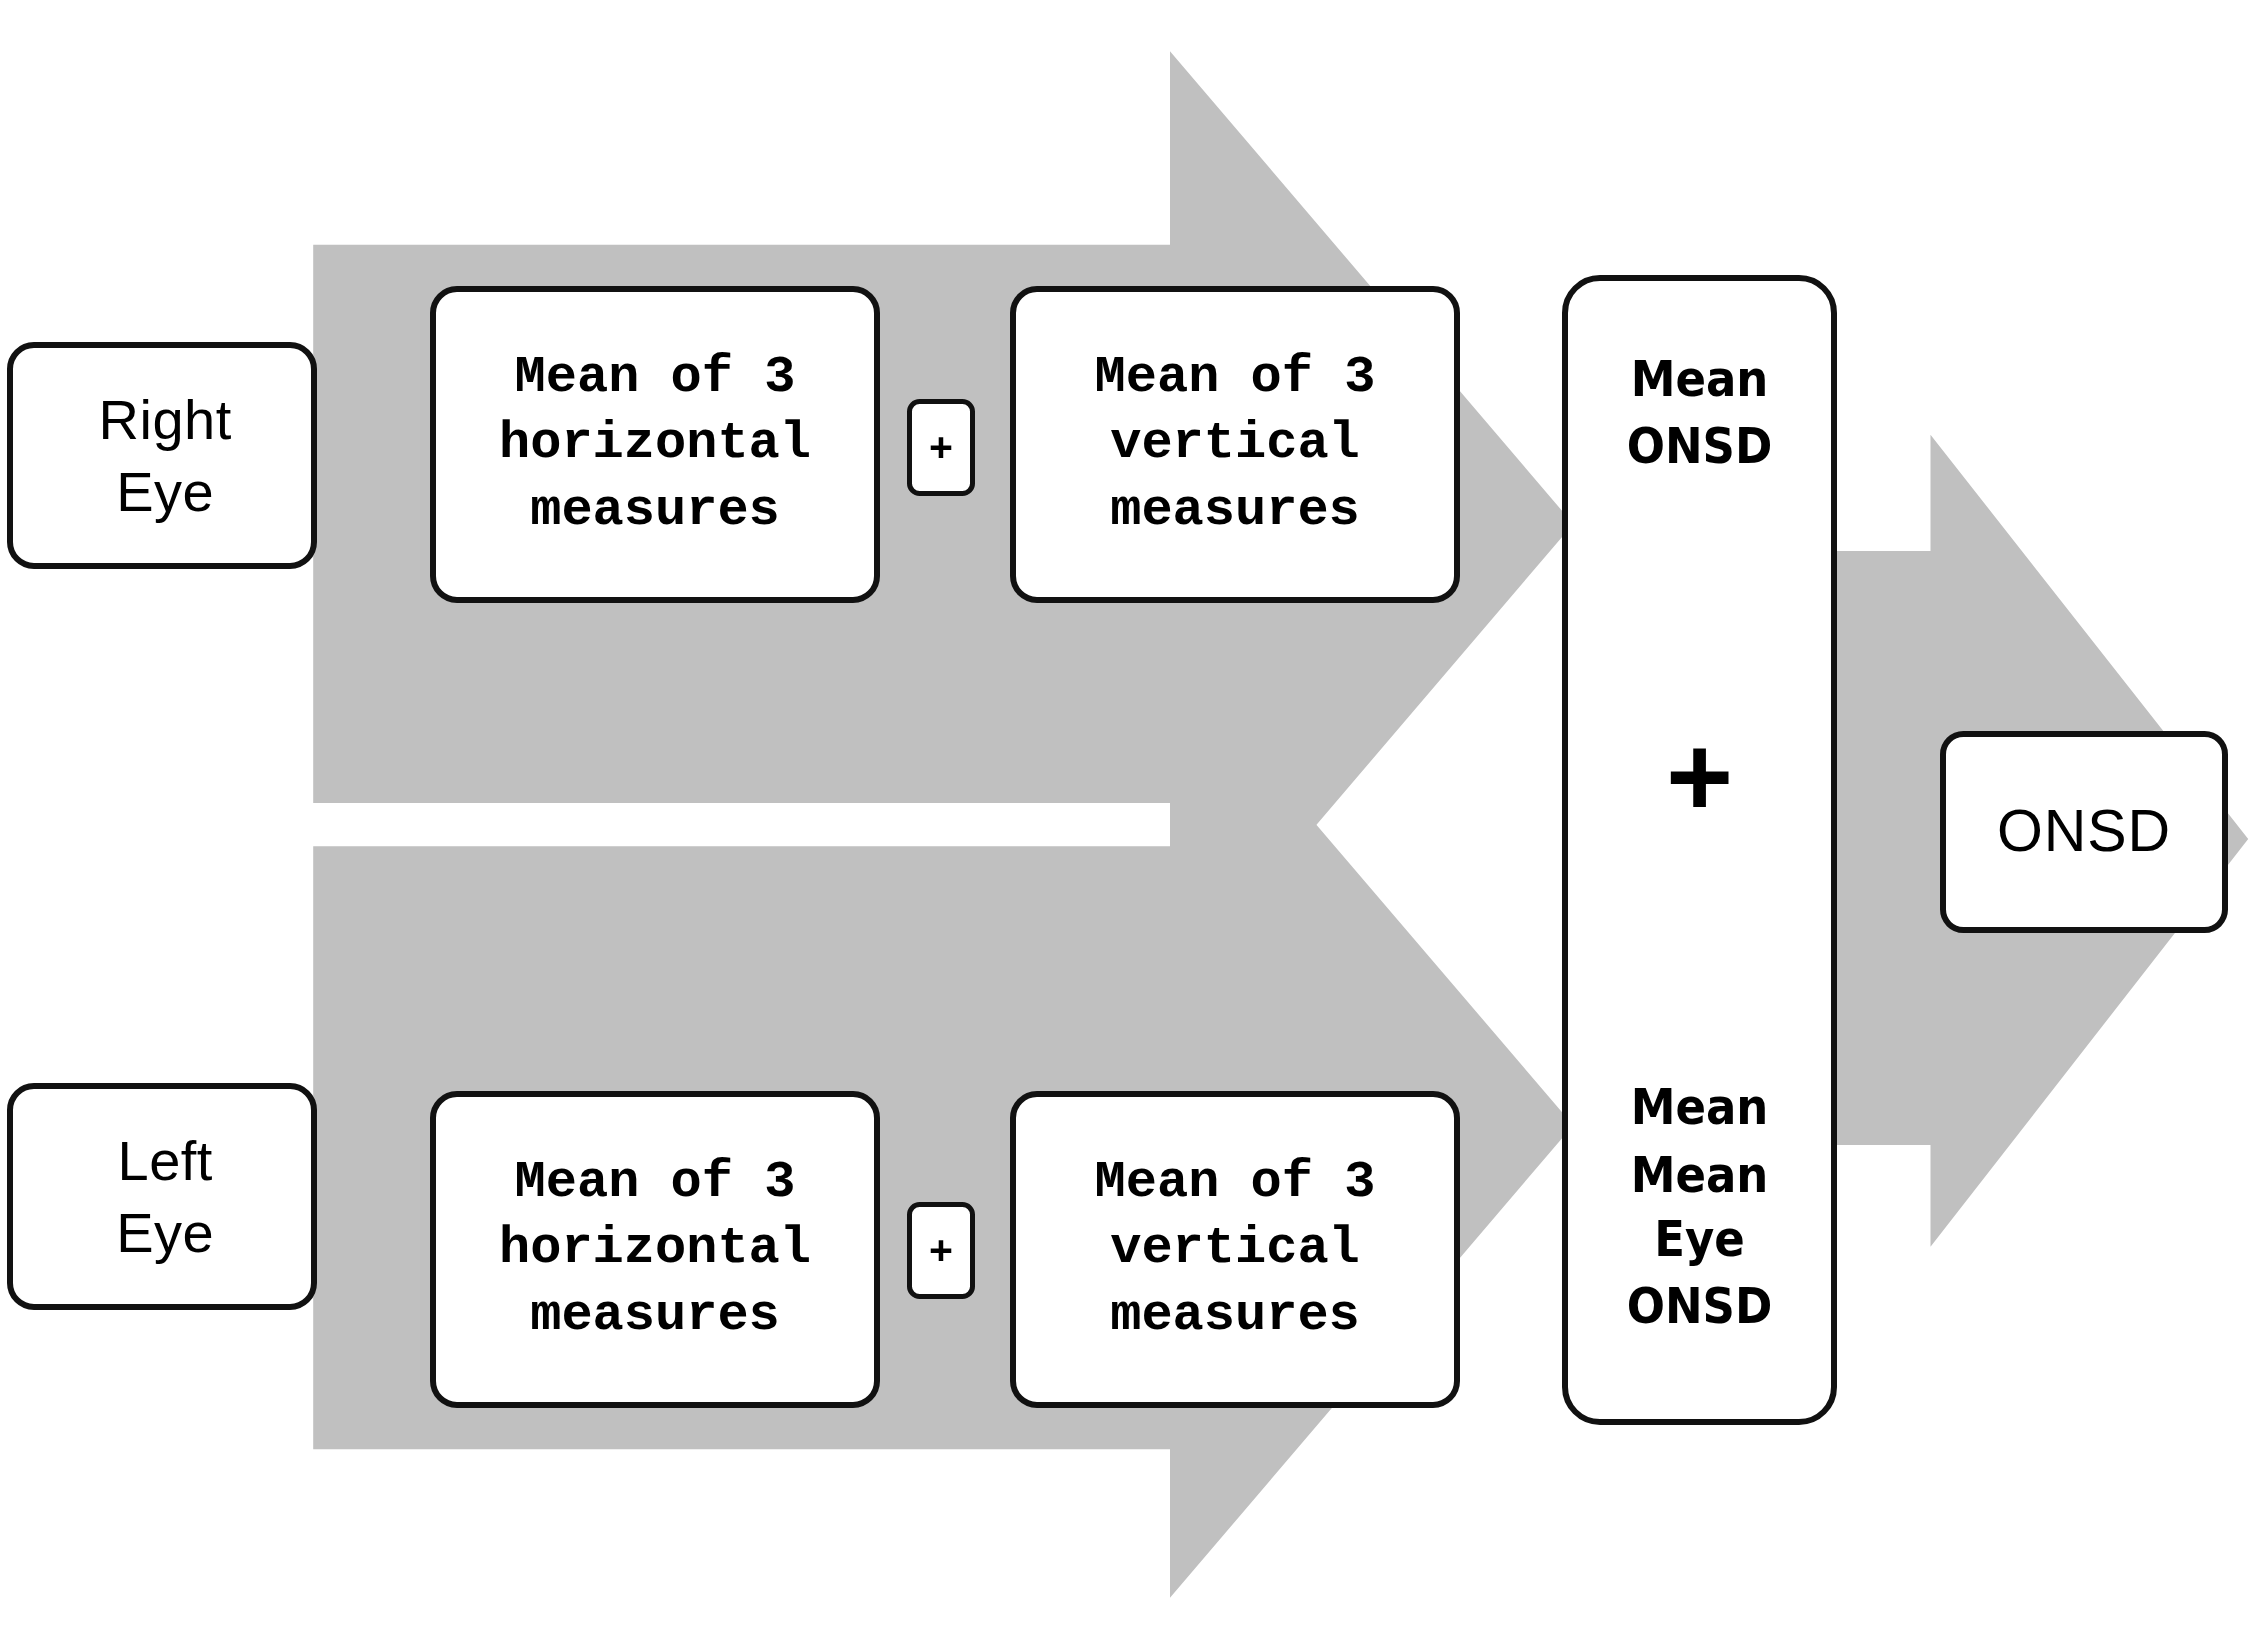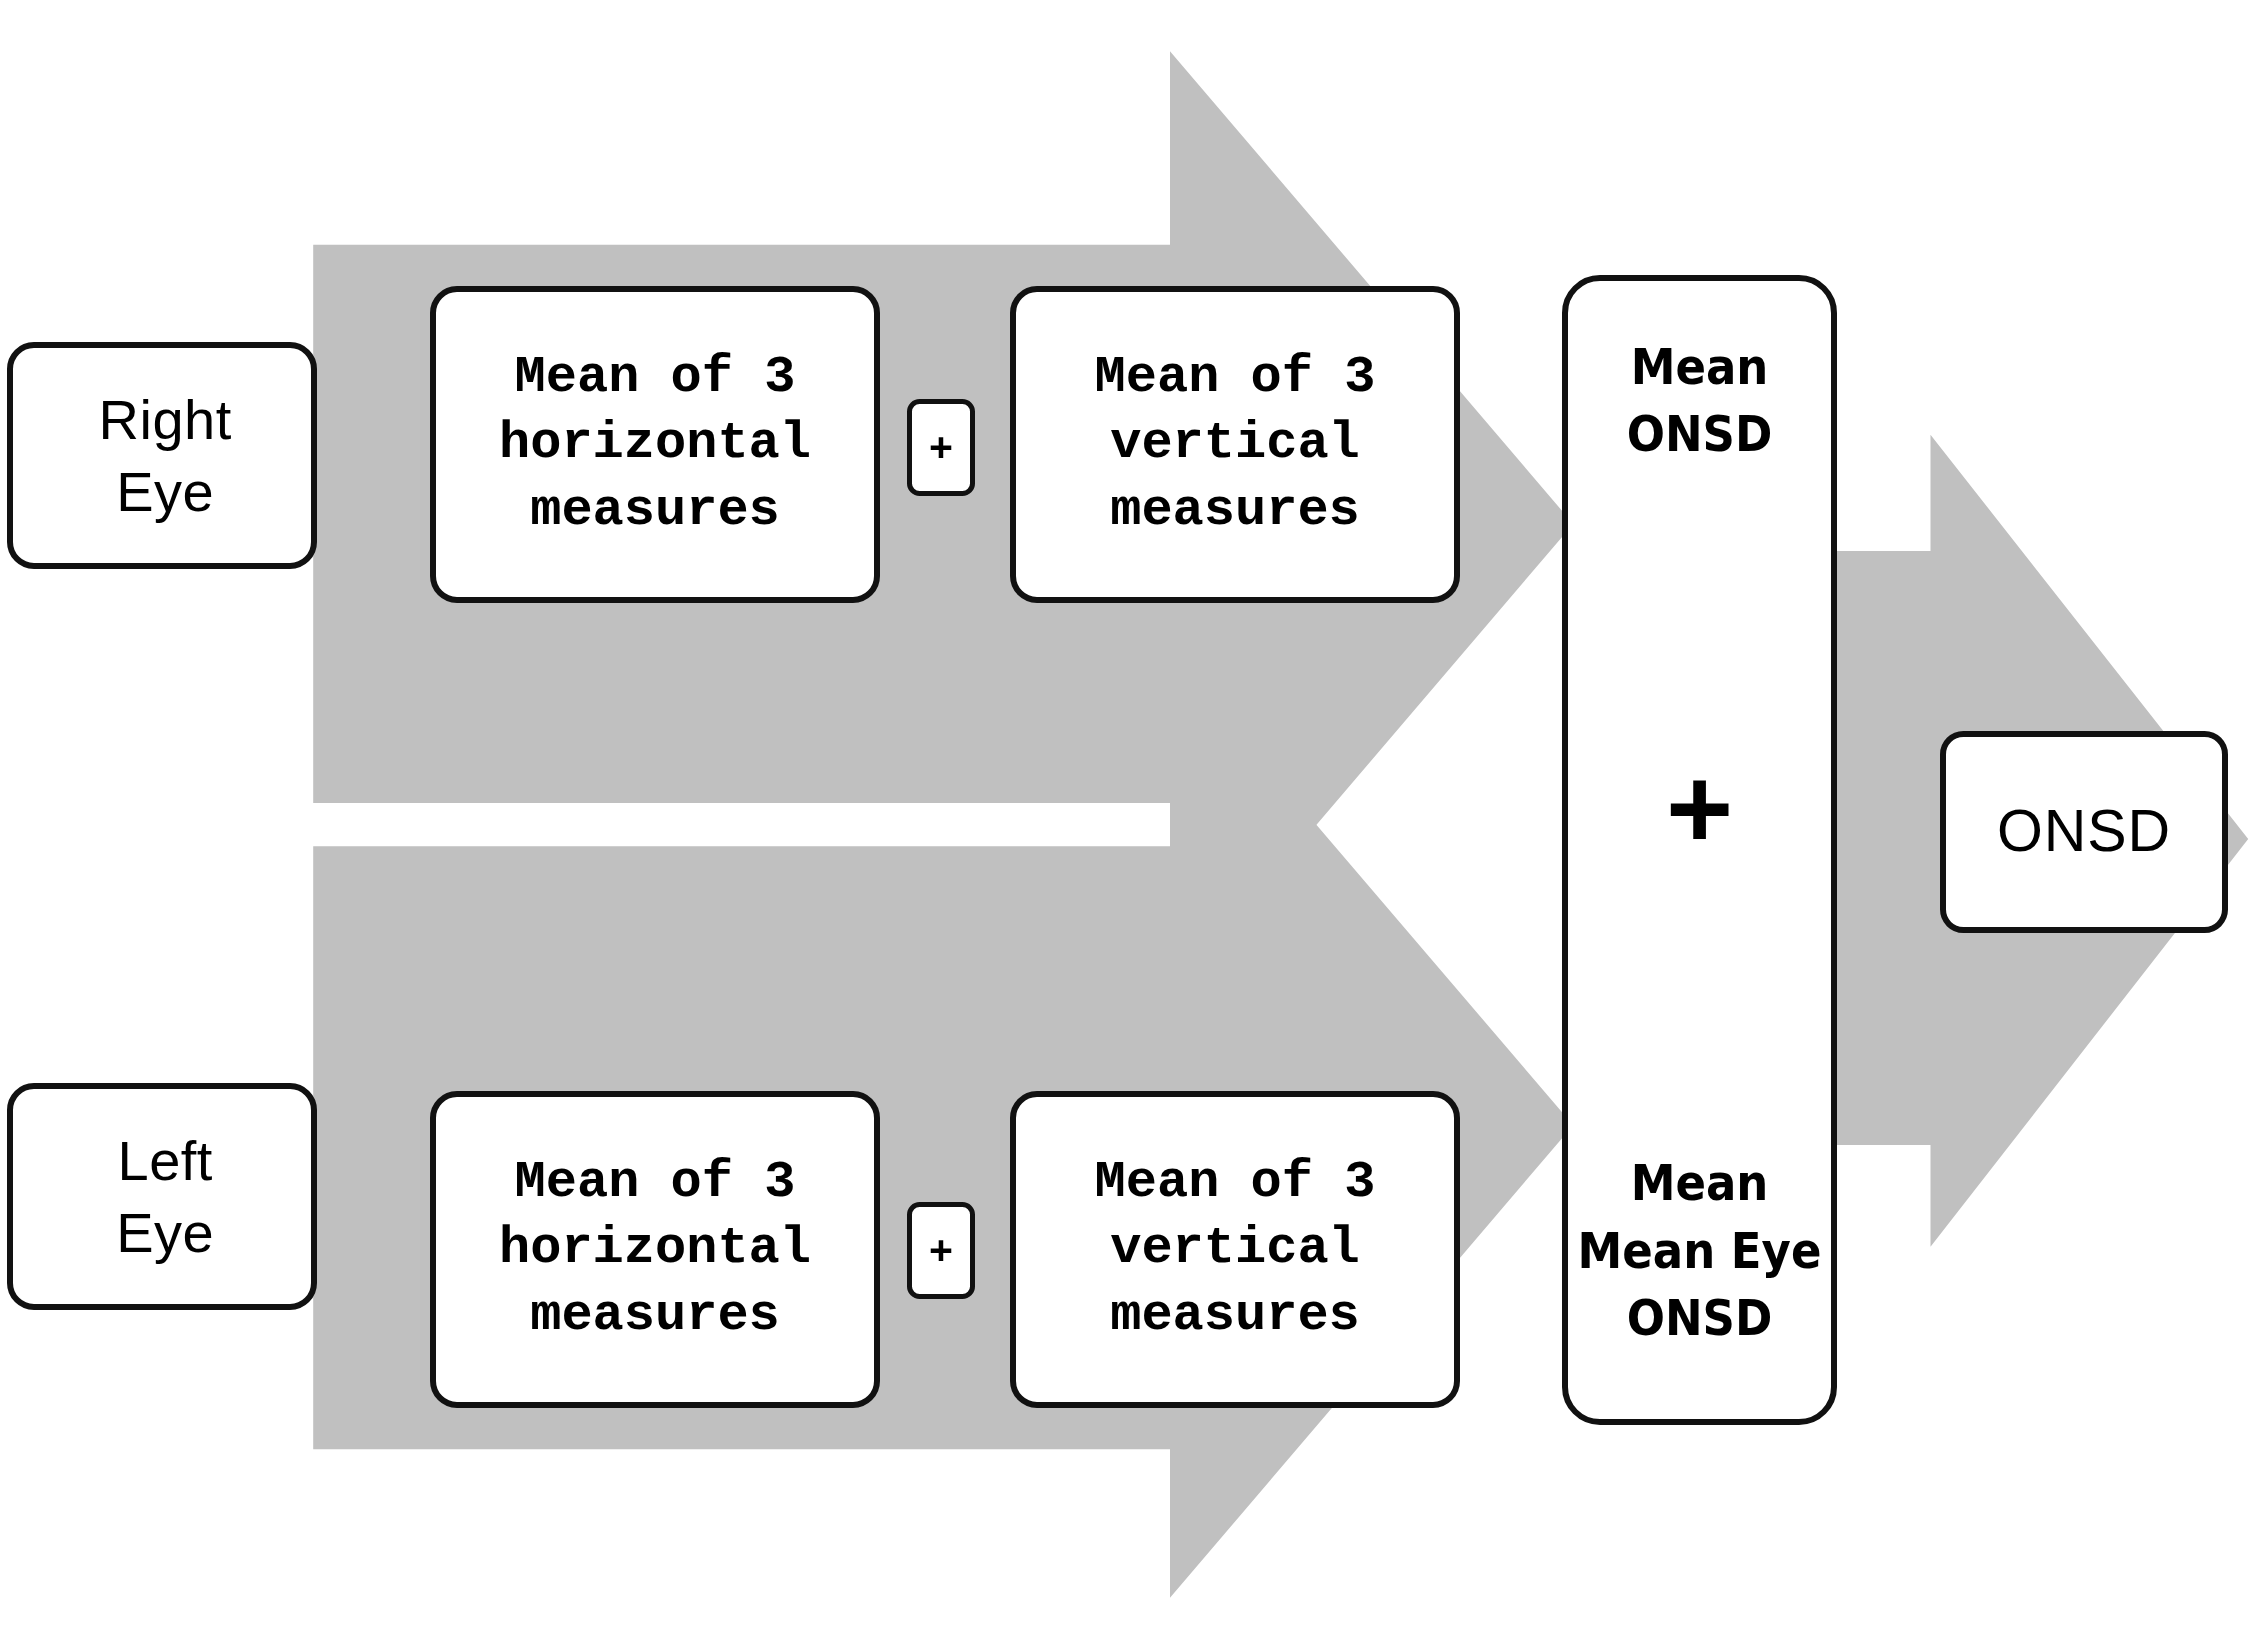--- a/index.html
+++ b/index.html
@@ -66,21 +66,21 @@
     border-radius: 12.6px;
     line-height: 1;
   }
   
   .mean-col-box {
     font-family: "DejaVu Sans Condensed", "Liberation Sans Narrow", "Liberation Sans", sans-serif;
     font-weight: 700;
     font-size: 50px;
     border-radius: 38px;
     justify-content: flex-start;
-    padding: 0;
+    padding: 12px;
   }
   .mean-col-box .group {
     width: 100%;
     text-align: center;
   }
   .mean-col-box .group .line { display: block; margin: 3.6px 0; }
   .mean-seg-top { margin-top: 50px; }
   .big-plus {
     font-family: "Liberation Sans", sans-serif;
     font-weight: 700;

